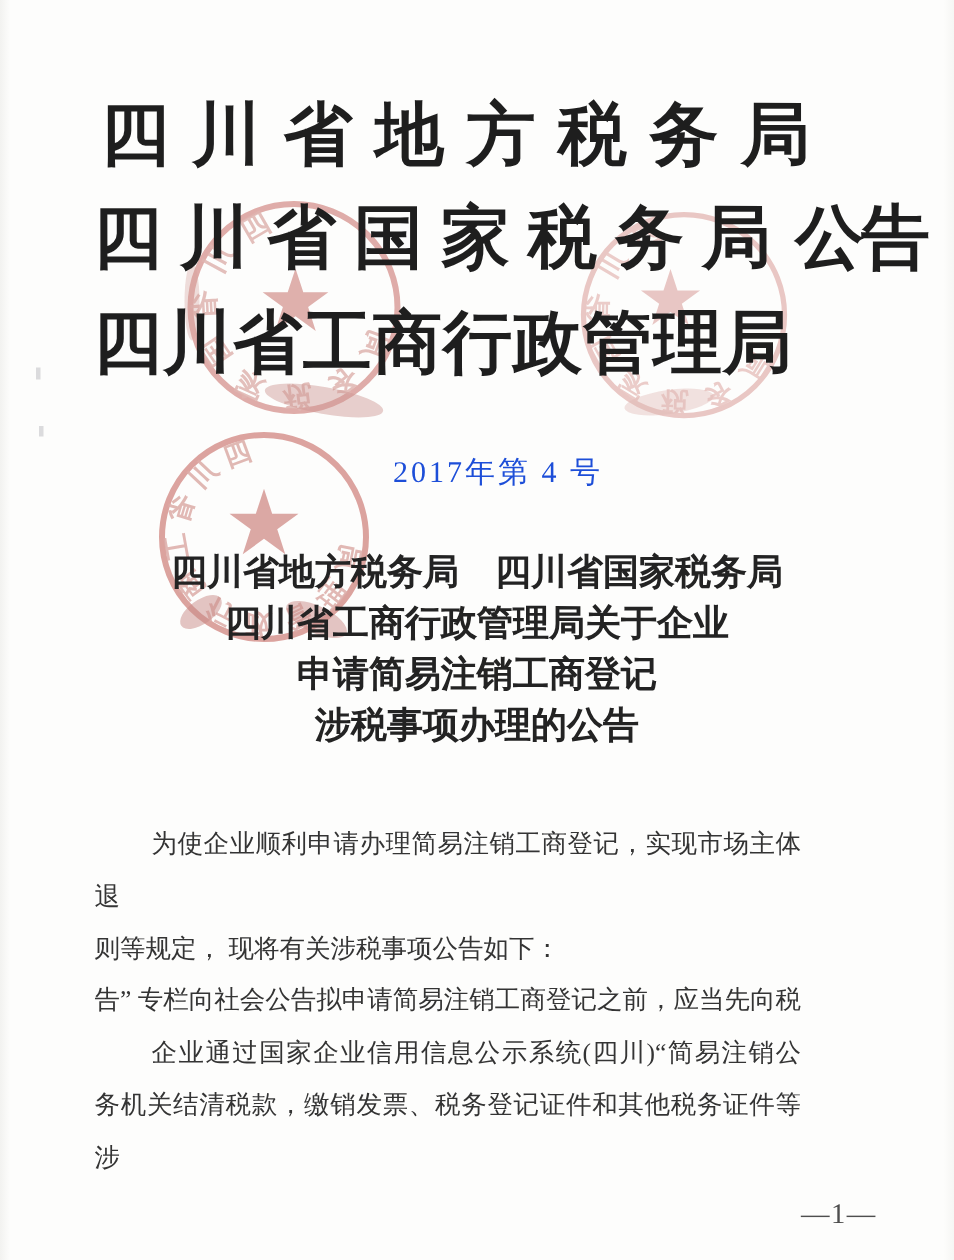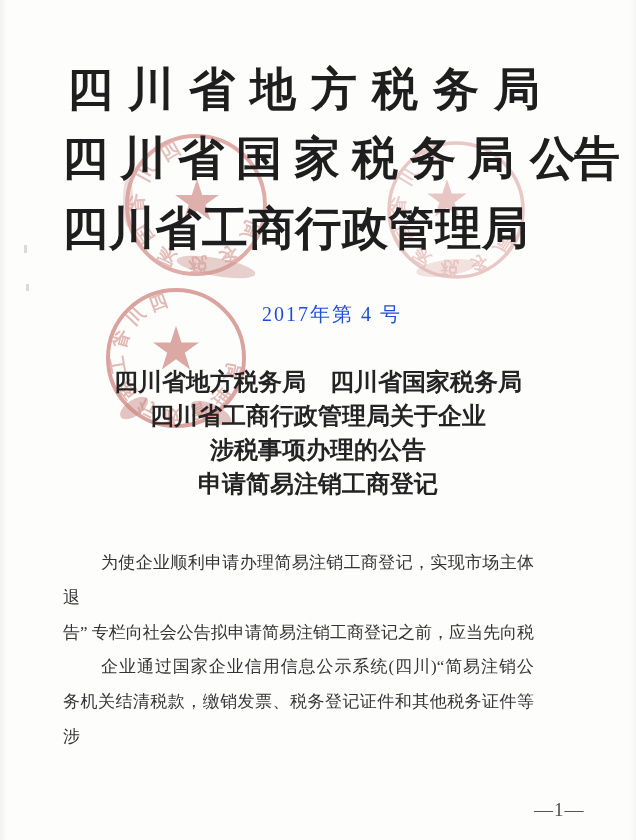--- a/index.html
+++ b/index.html
@@ -129,26 +129,27 @@
     <span>管</span>
     <span>理</span>
     <span>局</span>
   </div>
 
 <div class="docnum">2017年第 4 号</div>
 
 <div class="title">
   <div>四川省地方税务局　四川省国家税务局</div>
   <div>四川省工商行政管理局关于企业</div>
+  <div>申请简易注销工商登记</div>
   <div>涉税事项办理的公告</div>
-  <div>申请简易注销工商登记</div>
 </div>
 
 <div class="body">
   <div class="bl j ind">为使企业顺利申请办理简易注销工商登记，实现市场主体退</div>
+  <div class="bl">则等规定， 现将有关涉税事项公告如下：</div>
   <div class="bl j">告” 专栏向社会公告拟申请简易注销工商登记之前，应当先向税</div>
   <div class="bl j ind">企业通过国家企业信用信息公示系统(四川)“简易注销公</div>
   <div class="bl j">务机关结清税款，缴销发票、税务登记证件和其他税务证件等涉</div>
 
 </div>
 
 <div class="pagenum">—1—</div>
 
 <div class="speck s1"></div>
 <div class="speck s2"></div>

